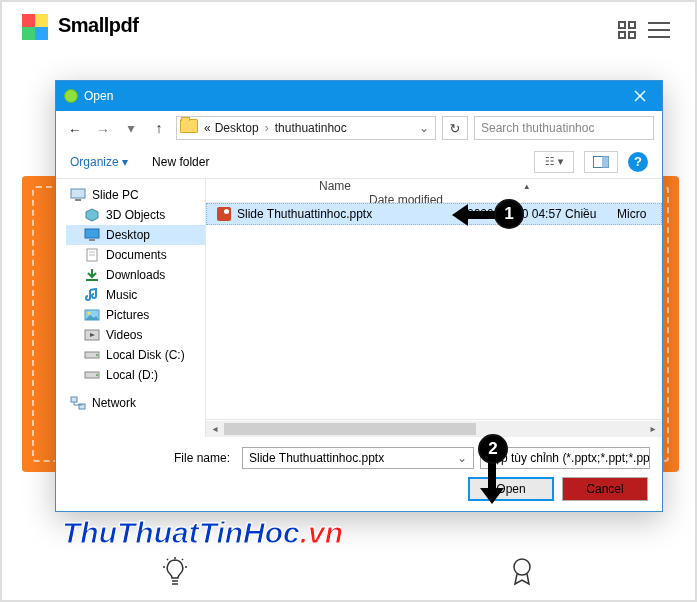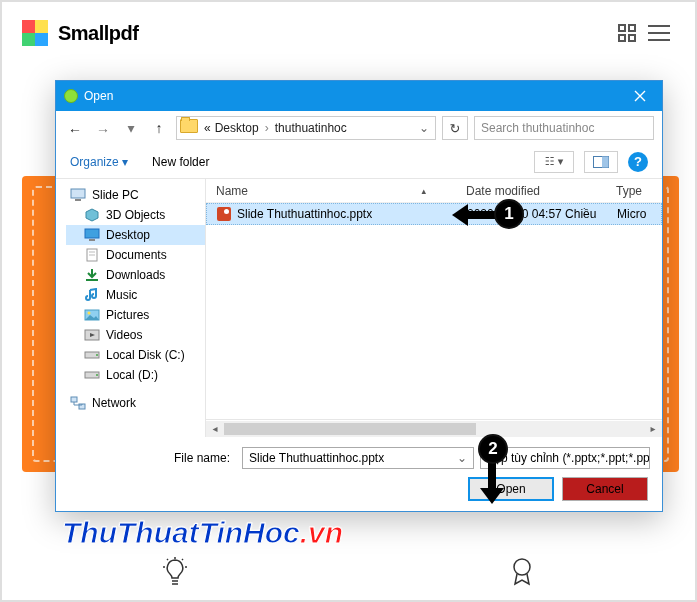--- a/index.html
+++ b/index.html
@@ -1,19 +1,19 @@
 <!DOCTYPE html>
 <html><head>
 <meta charset="utf-8">
 <style>
 * { margin: 0; padding: 0; box-sizing: border-box; font-family: "Segoe UI", Arial, sans-serif; }
 body { width: 697px; height: 602px; background: #fff; border: 2px solid #dedede; position: relative; overflow: hidden; }
 
 
-.appbar { display: flex; align-items: center; padding: 12px 20px 8px 20px; height: 58px; }
+.appbar { display: flex; align-items: flex-start; padding: 12px 20px 8px 20px; height: 58px; }
 .logo-sq { display: flex; flex-wrap: wrap; width: 26px; height: 26px; margin-right: 10px; }
 .logo-sq span { width: 13px; height: 13px; }
 .brand { font-weight: 700; font-size: 20px; letter-spacing: -0.5px; }
 .spacer { flex: 1; }
 .appicon { width: 32px; height: 32px; display: flex; align-items: center; justify-content: center; color: #555; }
 .grid-ic { display: grid; grid-template-columns: 8px 8px; grid-template-rows: 8px 8px; gap: 2px; }
 .grid-ic span { border: 2px solid #555; }
 .burger { display: flex; flex-direction: column; gap: 5px; }
 .burger span { width: 22px; height: 2px; background: #555; }
 
@@ -54,21 +54,21 @@
 .helpbtn { width: 20px; height: 20px; border-radius: 50%; background: #0f91e7; color: #fff; display: flex; align-items: center; justify-content: center; font-size: 13px; font-weight: bold; }
 
 .body { display: flex; height: 258px; }
 .tree { width: 150px; border-right: 1px solid #e6e6e6; padding: 6px 0 6px 10px; font-size: 12px; overflow: hidden; }
 .tree .item { display: flex; align-items: center; height: 20px; gap: 6px; padding-left: 4px; white-space: nowrap; }
 .tree .item.sub { padding-left: 18px; }
 .tree .item.sel { background: #cde8ff; }
 .tree .ic { width: 16px; height: 14px; flex-shrink: 0; }
 
 .files { flex: 1; display: flex; flex-direction: column; }
-.cols { height: 24px; display: flex; align-items: center; font-size: 12px; color: #444; border-bottom: 1px solid #eee; }
+.cols { height: 24px; display: flex; align-items: center; font-size: 12px; color: #444; border-bottom: 1px solid #eee; flex-direction: column; }
 .cols > div { padding: 0 10px; }
 .c-name { width: 250px; display: flex; align-items: center; }
 .c-date { width: 150px; }
 .c-type { flex: 1; }
 .sorta { font-size: 9px; margin-left: auto; margin-right: 20px; color: #555; }
 .row { height: 22px; display: flex; align-items: center; font-size: 12px; background: #cde8ff; border: 1px dotted #7fb6e0; }
 .row > div { padding: 0 10px; white-space: nowrap; }
 .row .ppt { width: 14px; height: 14px; background: #d24726; display: inline-block; margin-right: 6px; border-radius: 2px; position: relative; }
 .row .ppt::after { content: ""; position: absolute; right: 2px; top: 2px; width: 5px; height: 5px; background: #fff; border-radius: 50%; }
 .scrollb { height: 18px; border-top: 1px solid #e6e6e6; display: flex; align-items: center; }

